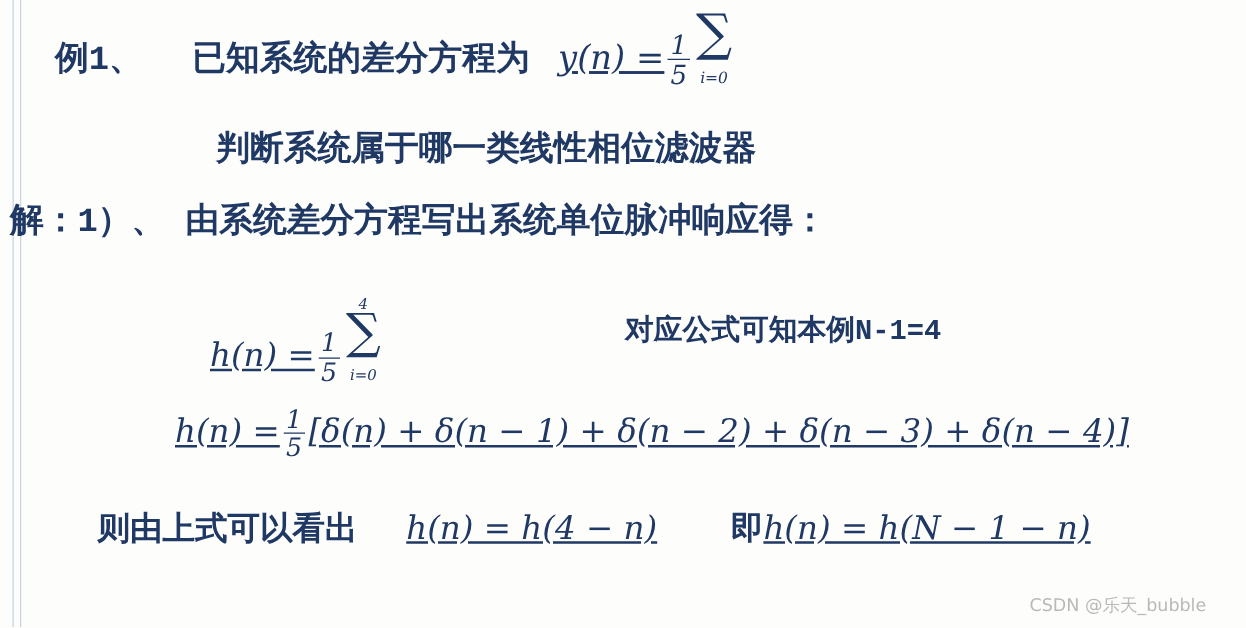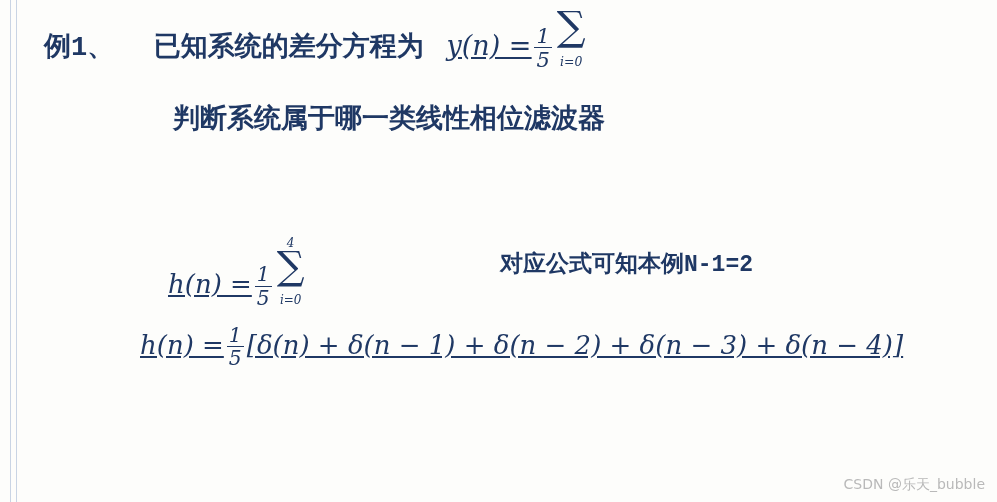--- a/index.html
+++ b/index.html
@@ -98,21 +98,21 @@
   #line-ex1-2    { left: 140px; top: 100px; font-size: 27px; margin-left: 33px; }
   #line-solve    { left: 8px;   top: 158px; font-size: 27px; }
   #line-hn1      { left: 168px; top: 238px; font-size: 26px; }
   #line-hn1-note { left: 500px; top: 248px; font-size: 23px; }
   #line-hn2      { left: 140px; top: 325px; font-size: 26px; }
   #line-concl    { left: 78px;  top: 405px; font-size: 26px; }
   #line-final    { left: 78px;  top: 463px; font-size: 26px; }
 
   .watermark {
     position: absolute;
-    right: 12px;
+    right: 32px;
     bottom: 8px;
     font-family: "DejaVu Sans", sans-serif;
     font-size: 14px;
     color: #b9b9b9;
   }
   .nbsp-gap { display: inline-block; width: 26px; }
   .gap-lg { display: inline-block; width: 46px; }
 </style>
 </head>
 <body>
@@ -126,26 +126,34 @@
     <span class="cjk">例1、</span>
     <span class="nbsp-gap"></span>
     <span class="cjk">已知系统的差分方程为</span>
     <span class="eq math">
       <span class="math">y(n) =</span><span class="frac"><span class="num">1</span><span class="den">5</span></span><span class="sum"><span class="top"></span><span class="sig">∑</span><span class="bot">i=0</span></span>
     </span>
   </div>
 
   <div class="line cjk" id="line-ex1-2">判断系统属于哪一类线性相位滤波器</div>
 
+  <div class="line cjk" id="line-solve">解：1）、 由系统差分方程写出系统单位脉冲响应得：</div>
 
   <div class="line" id="line-hn1">
     <span class="math">h(n) =</span><span class="frac"><span class="num">1</span><span class="den">5</span></span><span class="sum"><span class="top">4</span><span class="sig">∑</span><span class="bot">i=0</span></span>
   </div>
-  <div class="line cjk" id="line-hn1-note">对应公式可知本例N-1=2</div>
+  <div class="line cjk" id="line-hn1-note">对应公式可知本例N-1=4</div>
 
   <div class="line" id="line-hn2">
     <span class="math">h(n) =</span><span class="frac"><span class="num">1</span><span class="den">5</span></span><span class="math">[δ(n) + δ(n − 1) + δ(n − 2) + δ(n − 3) + δ(n − 4)]</span>
   </div>
 
+  <div class="line" id="line-concl">
+    <span class="cjk">则由上式可以看出</span>
+    <span class="nbsp-gap"></span>
+    <span class="math">h(n) = h(4 − n)</span>
+    <span class="gap-lg"></span>
+    <span class="cjk">即</span><span class="math">h(n) = h(N − 1 − n)</span>
+  </div>
 
 
   <div class="watermark">CSDN @乐天_bubble</div>
 </div>
 
 </body></html>

